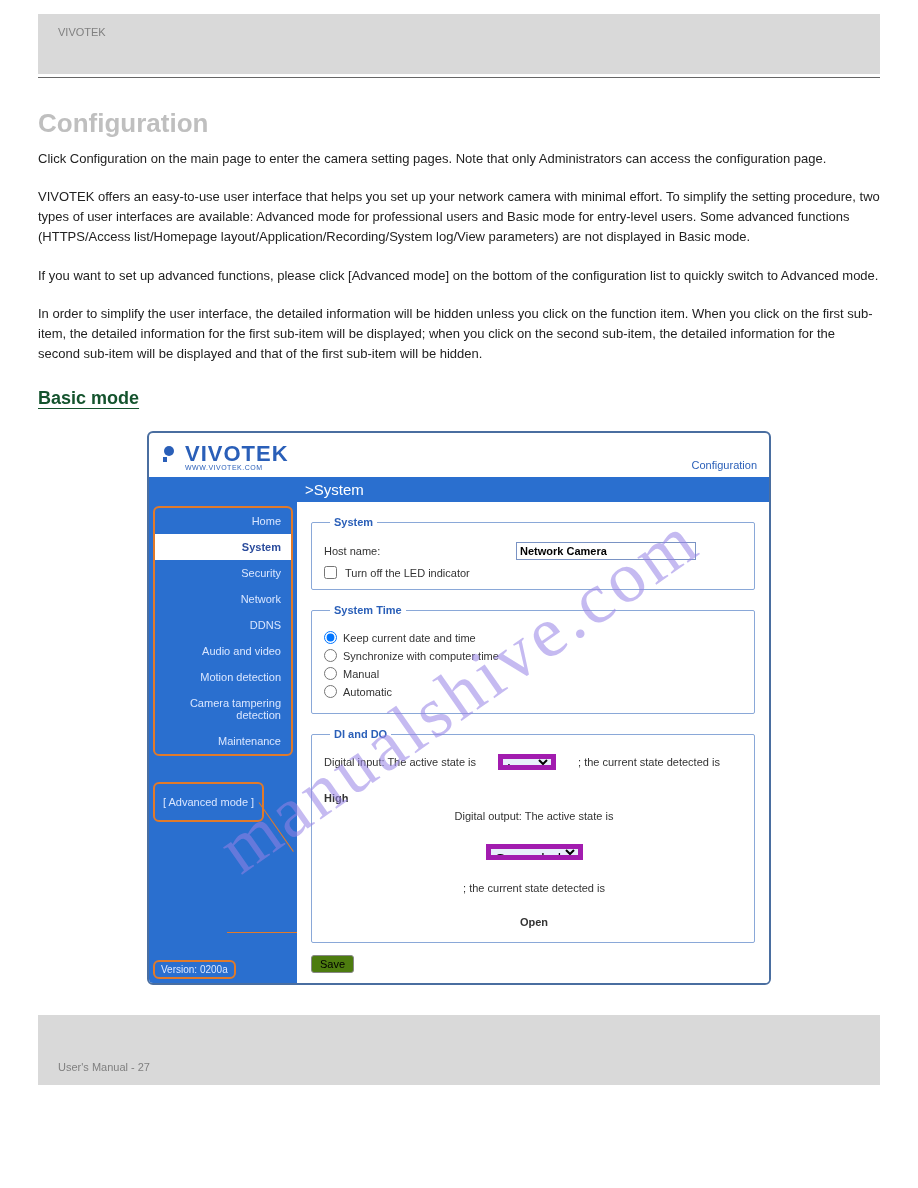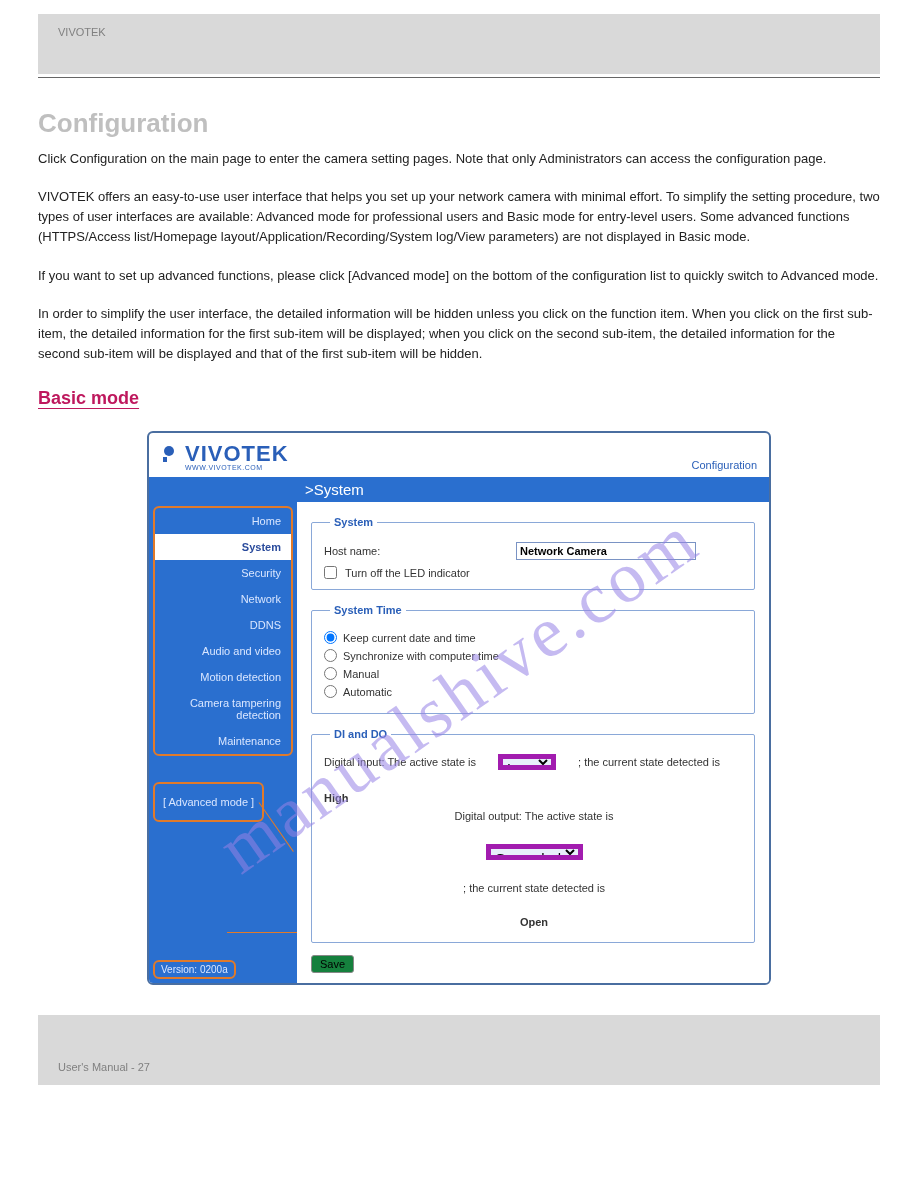--- a/index.html
+++ b/index.html
@@ -46,21 +46,21 @@
     padding-left: 0;
   }
   .intro-text {
     font-size: 13px;
     line-height: 1.55;
     color: #222;
     margin-bottom: 18px;
   }
   .subhead {
     font-size: 18px;
-    color: #be185d;
+    color: #14532d;
     margin-top: 24px;
     margin-bottom: 8px;
   }
 
   
   .figure {
     width: 624px;
     margin: 22px auto 30px auto;
     border: 2px solid #4a6ea0;
     border-radius: 6px;
@@ -190,21 +190,21 @@
   select.sel {
     border: 5px solid #a21caf;
     background: #e7effa;
     font-size: 15px;
     height: 16px;
   }
   .radio-row { display:flex; align-items:flex-end; gap:6px; margin: 5px 0; }
   .chk-row { display:flex; align-items:center; gap:8px; margin-top:6px; }
   .save-btn {
     border: 1px solid #888;
-    background: #15803d;
+    background: #4d7c0f;
     font-size: 11px;
     padding: 2px 8px;
     margin: 2px 0 10px 14px;
     border-radius: 3px;
     cursor: pointer;
   }
 
   
   .watermark {
     position: absolute;

